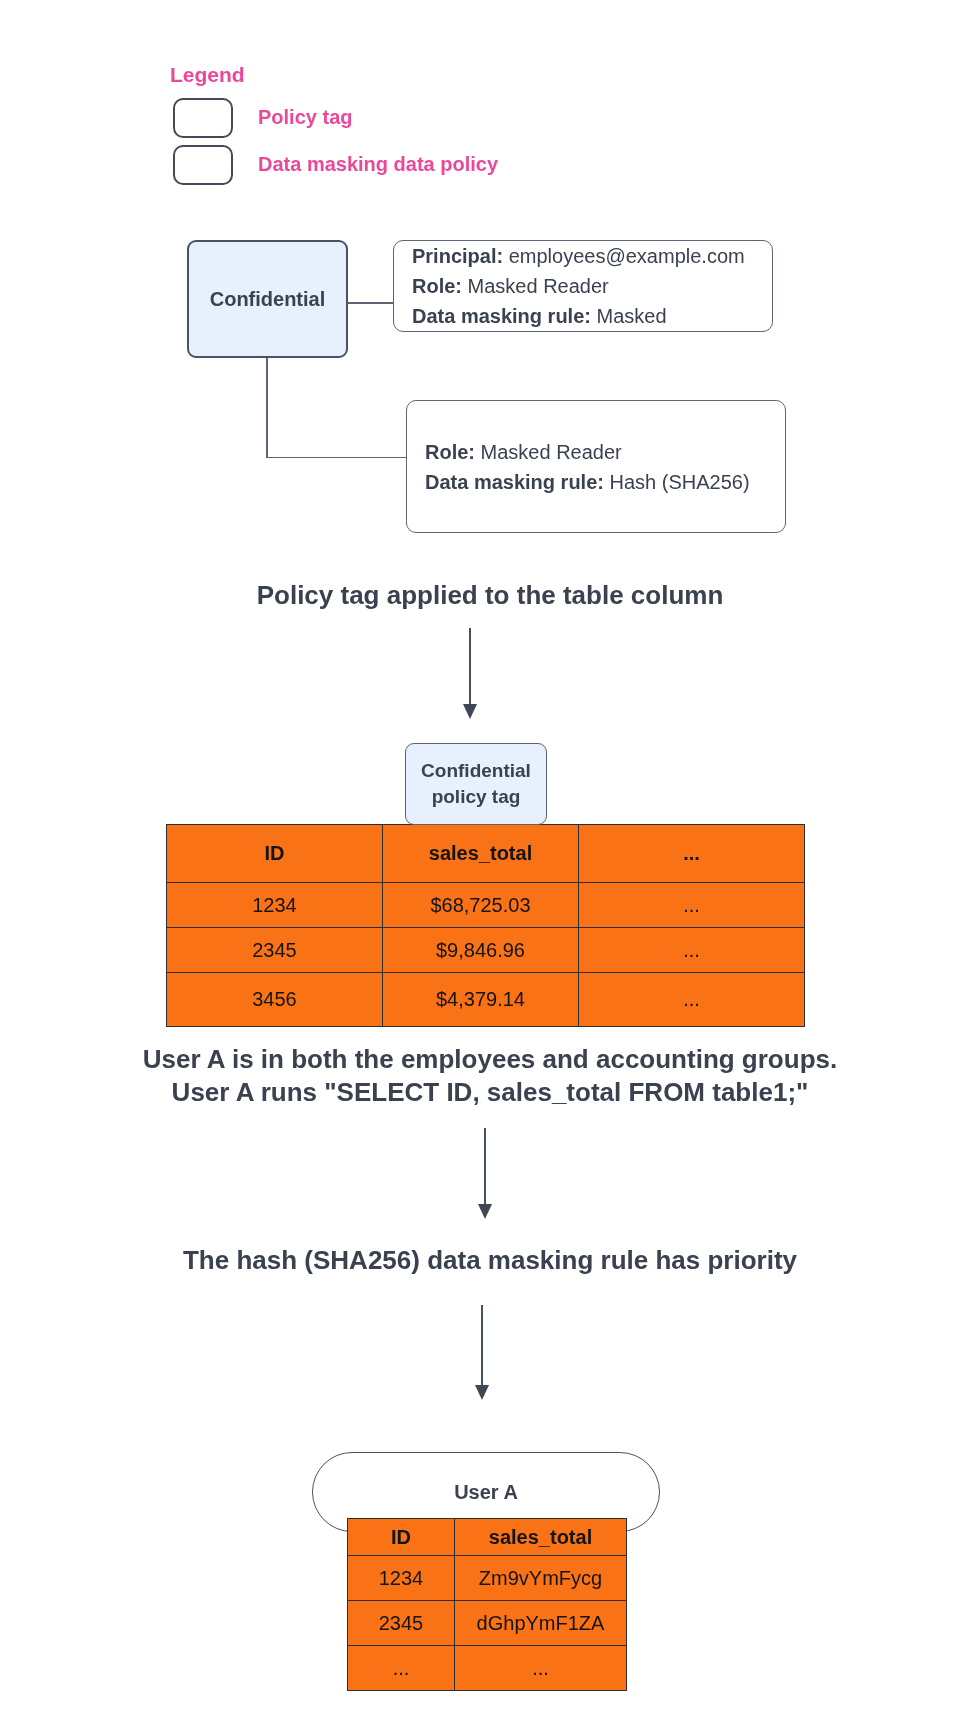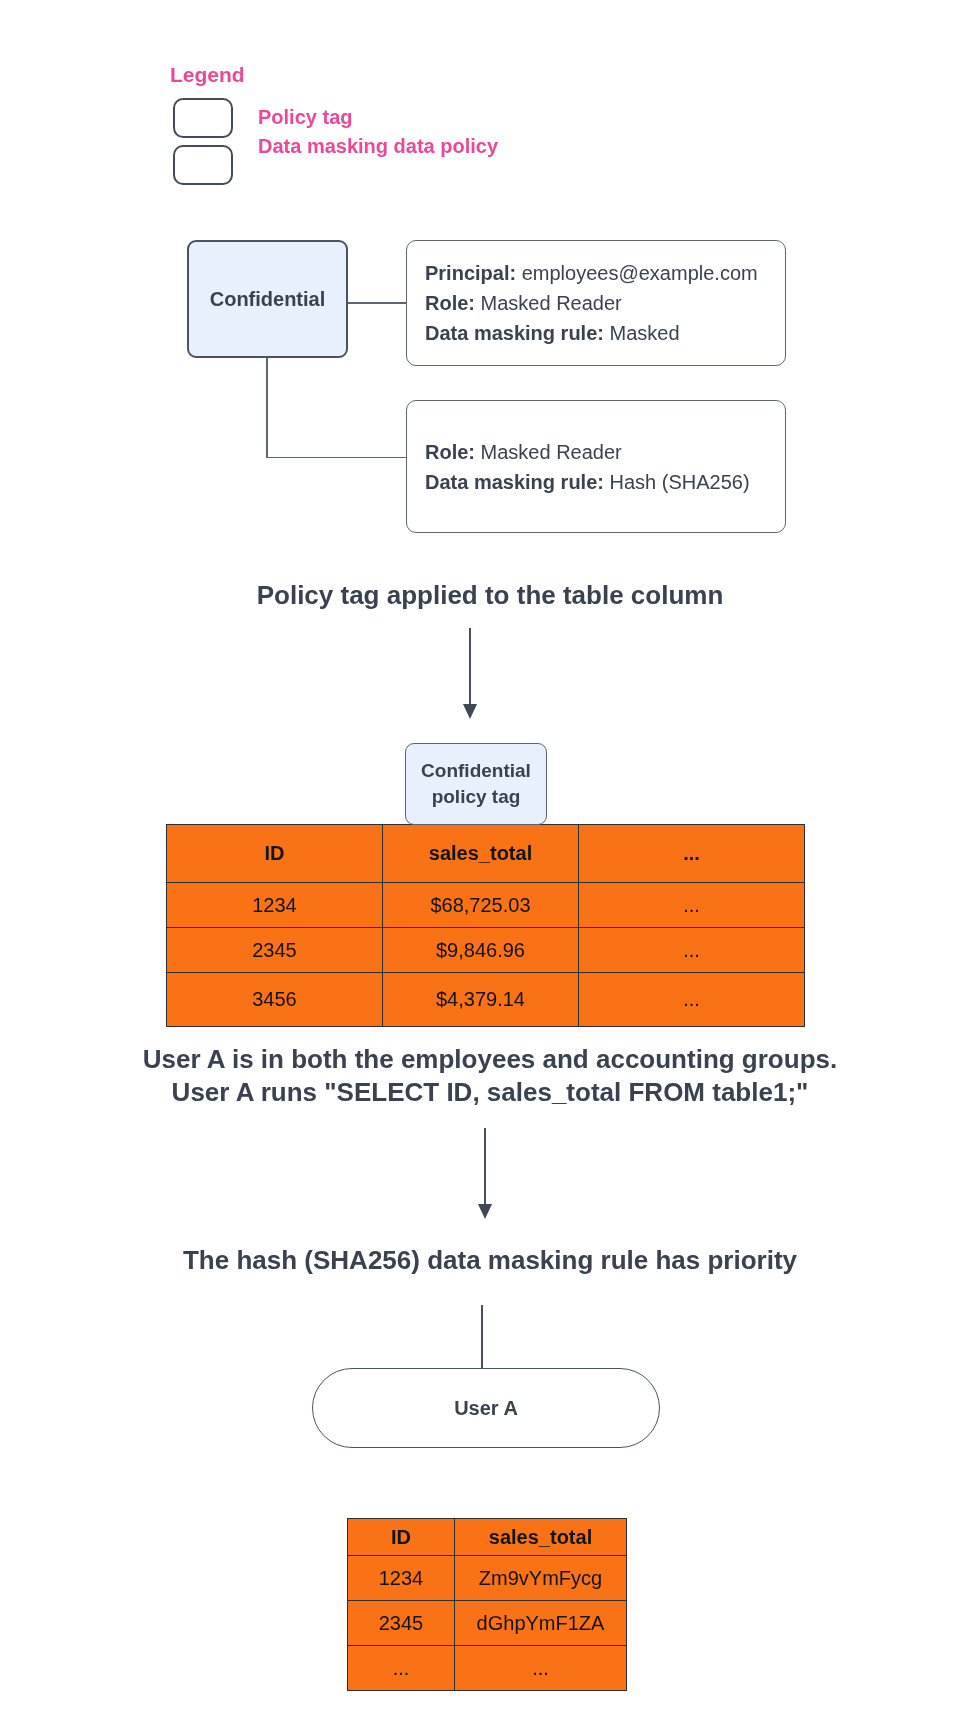--- a/index.html
+++ b/index.html
@@ -49,29 +49,29 @@
 </style>
 </head>
 <body>
 
 <div id="canvas">
 
   <div class="abs legend-label" style="left:170px;top:63px;font-size:21px;">Legend</div>
   <div class="abs swatch blue" style="left:173px;top:98px;"></div>
   <div class="abs legend-label" style="left:258px;top:106px;">Policy tag</div>
   <div class="abs swatch" style="left:173px;top:145px;"></div>
-  <div class="abs legend-label" style="left:258px;top:135px;">Data masking data policy</div>
+  <div class="abs legend-label" style="left:258px;top:153px;">Data masking data policy</div>
 
   <div class="abs node blue bold" style="left:187px;top:240px;width:161px;height:118px;font-size:20px;">Confidential</div>
 
   <div class="abs conn" style="left:348px;top:302px;width:58px;height:1.5px;"></div>
   <div class="abs conn" style="left:266px;top:358px;width:1.5px;height:100px;"></div>
   <div class="abs conn" style="left:266px;top:456.5px;width:140px;height:1.5px;"></div>
 
-  <div class="abs policy-box" style="left:406px;top:240px;width:380px;height:126px;">
+  <div class="abs policy-box" style="left:393px;top:240px;width:380px;height:92px;">
     <div>
       <span class="plabel">Principal:</span>
       <span>employees@example.com</span>
     </div>
     <div>
       <span class="plabel">Role:</span>
       <span>Masked Reader</span>
     </div>
     <div>
       <span class="plabel">Data masking rule:</span>
@@ -136,21 +136,21 @@
   </div>
 
   <div class="abs vline" style="left:484px;top:1128px;width:2px;height:77px;"></div>
   <div class="abs arrowhead" style="left:478px;top:1204px;"></div>
 
   <div class="abs heading" style="left:8px;top:1244px;">The hash (SHA256) data masking rule has priority</div>
 
   <div class="abs vline" style="left:481px;top:1305px;width:2px;height:81px;"></div>
   <div class="abs arrowhead" style="left:475px;top:1385px;"></div>
 
-  <div class="abs pill" style="left:312px;top:1368px;width:348px;height:80px;">User A</div>
+  <div class="abs pill" style="left:312px;top:1452px;width:348px;height:80px;">User A</div>
 
   <table class="abs" style="left:347px;top:1518px;width:279px;">
     <colgroup>
         <col style="width:107px">
         <col style="width:172px">
       </colgroup>
     <tbody>
         <tr style="height:37px">
       <th>ID</th>
       <th>sales_total</th>

